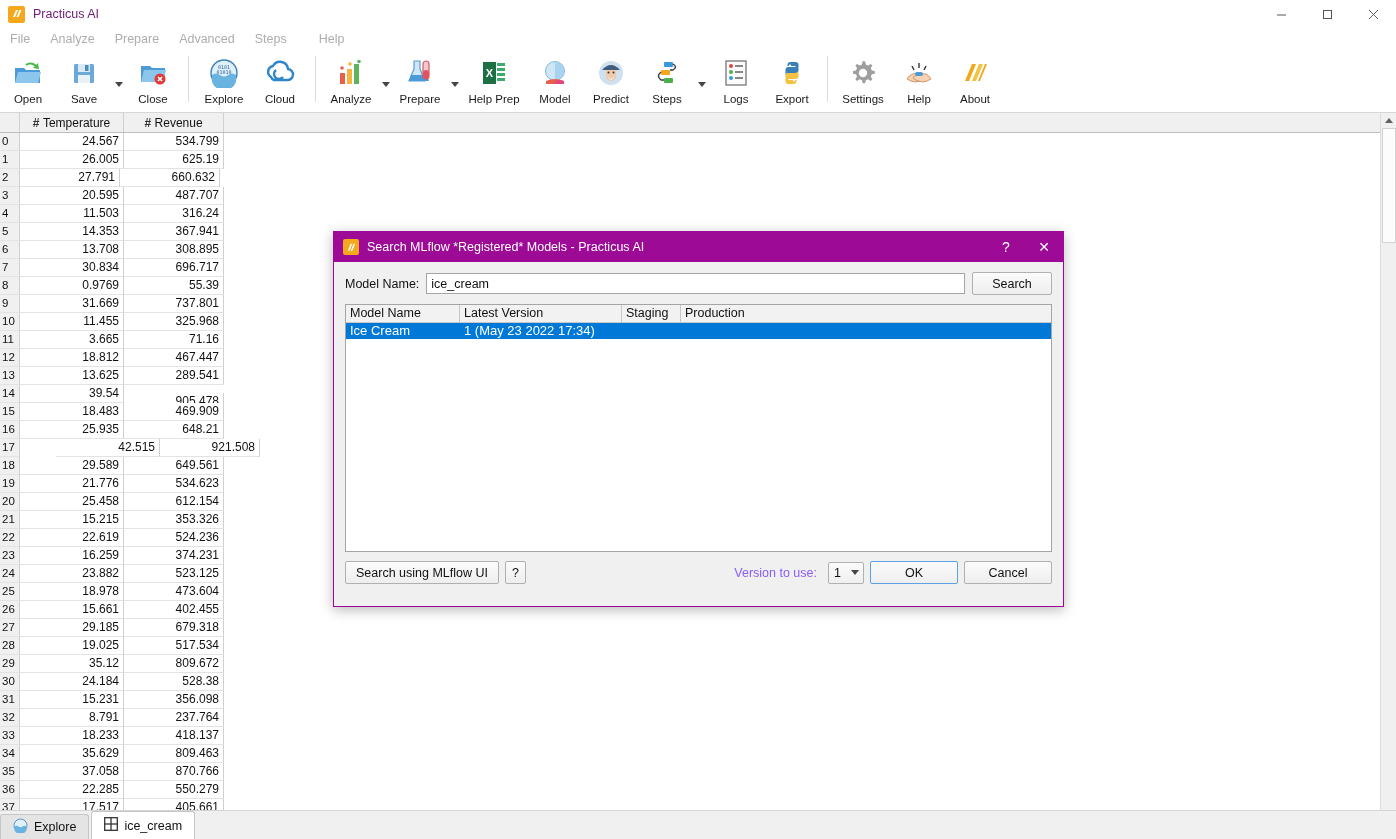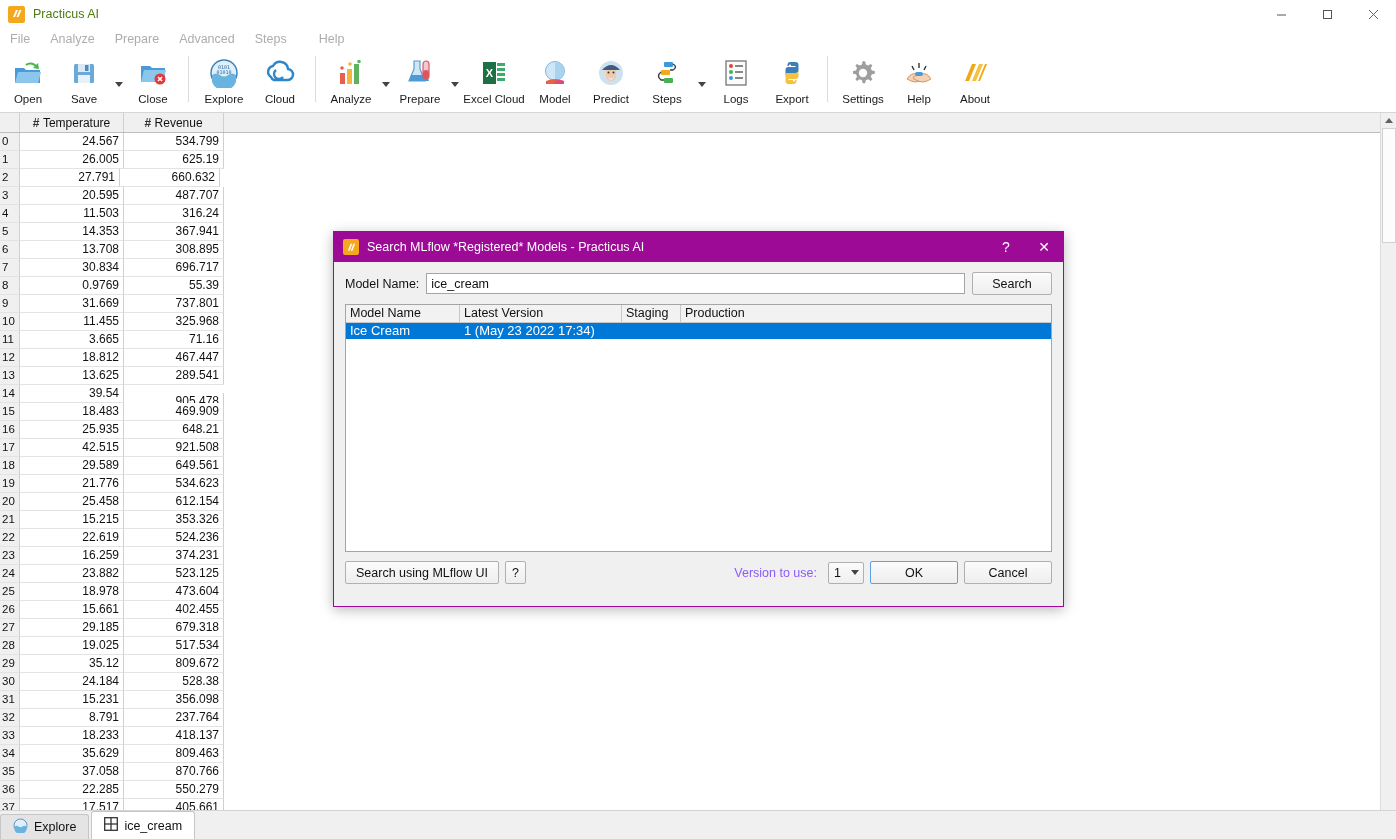--- a/index.html
+++ b/index.html
@@ -19,21 +19,21 @@
     background: #ffffff; border-bottom: 1px solid #e8e8e8;
     display: flex; align-items: center;
   }
   .title-logo {
     width: 17px; height: 17px; margin-left: 8px; margin-right: 8px;
     background: #f5a81c; border-radius: 2px; position: relative;
     display: flex; align-items: center; justify-content: center;
     flex: 0 0 auto;
   }
   .title-logo svg { display:block; }
-  .title-text { font-size: 12.5px; color: #4d7c0f; }
+  .title-text { font-size: 12.5px; color: #701a75; }
   .win-controls { margin-left: auto; display: flex; height: 28px; }
   .win-btn {
     width: 46px; height: 28px; display: flex; align-items: center; justify-content: center;
     color: #555; font-size: 12px;
   }
 
   
   .menubar {
     position: absolute; top: 28px; left: 0; width: 1396px; height: 22px;
     background: #ffffff; display: flex; align-items: center;
@@ -330,21 +330,21 @@
         <span class="ic">
           <svg width="28" height="28" viewBox="0 0 28 28">
             <rect x="3" y="3" width="13" height="22" fill="#1d7044"></rect>
             <text x="9.5" y="18" font-size="11" fill="#fff" text-anchor="middle" font-family="sans-serif" font-weight="bold">X</text>
             <rect x="17" y="4" width="8" height="3" fill="#3faa6d"></rect>
             <rect x="17" y="9" width="8" height="3" fill="#3faa6d"></rect>
             <rect x="17" y="14" width="8" height="3" fill="#3faa6d"></rect>
             <rect x="17" y="19" width="8" height="3" fill="#3faa6d"></rect>
           </svg>
         </span>
-        <span class="lb">Excel Cloud</span>
+        <span class="lb">Help Prep</span>
       </div>
       <div class="tb-btn">
         <span class="ic">
           <svg width="28" height="28" viewBox="0 0 28 28">
             <circle cx="14" cy="12" r="9.5" fill="#cfe6f7" stroke="#7fb4da" stroke-width="1"></circle>
             <path d="M14 2.5 a9.5 9.5 0 0 1 0 19 Z" fill="#a9d2ee"></path>
             <path d="M5 22 q9 -4 18 0 v3 h-18 Z" fill="#e8604c"></path>
             <path d="M14 22 q5 -1.5 9 0 v3 h-9 Z" fill="#e0467f"></path>
           </svg>
         </span>
@@ -536,21 +536,21 @@
           <div class="cell" style="width: 104px;">18.483</div>
           <div class="cell" style="width: 100px;">469.909</div>
         </div>
         <div class="grow">
           <div class="rnum">16</div>
           <div class="cell" style="width: 104px;">25.935</div>
           <div class="cell" style="width: 100px;">648.21</div>
         </div>
         <div class="grow">
           <div class="rnum">17</div>
-          <div class="cell" style="width: 104px;">42.515</div>
+          <div class="cell" style="width: 104px; margin-left: 36px;">42.515</div>
           <div class="cell" style="width: 100px;">921.508</div>
         </div>
         <div class="grow">
           <div class="rnum">18</div>
           <div class="cell" style="width: 104px;">29.589</div>
           <div class="cell" style="width: 100px;">649.561</div>
         </div>
         <div class="grow">
           <div class="rnum">19</div>
           <div class="cell" style="width: 104px;">21.776</div>

